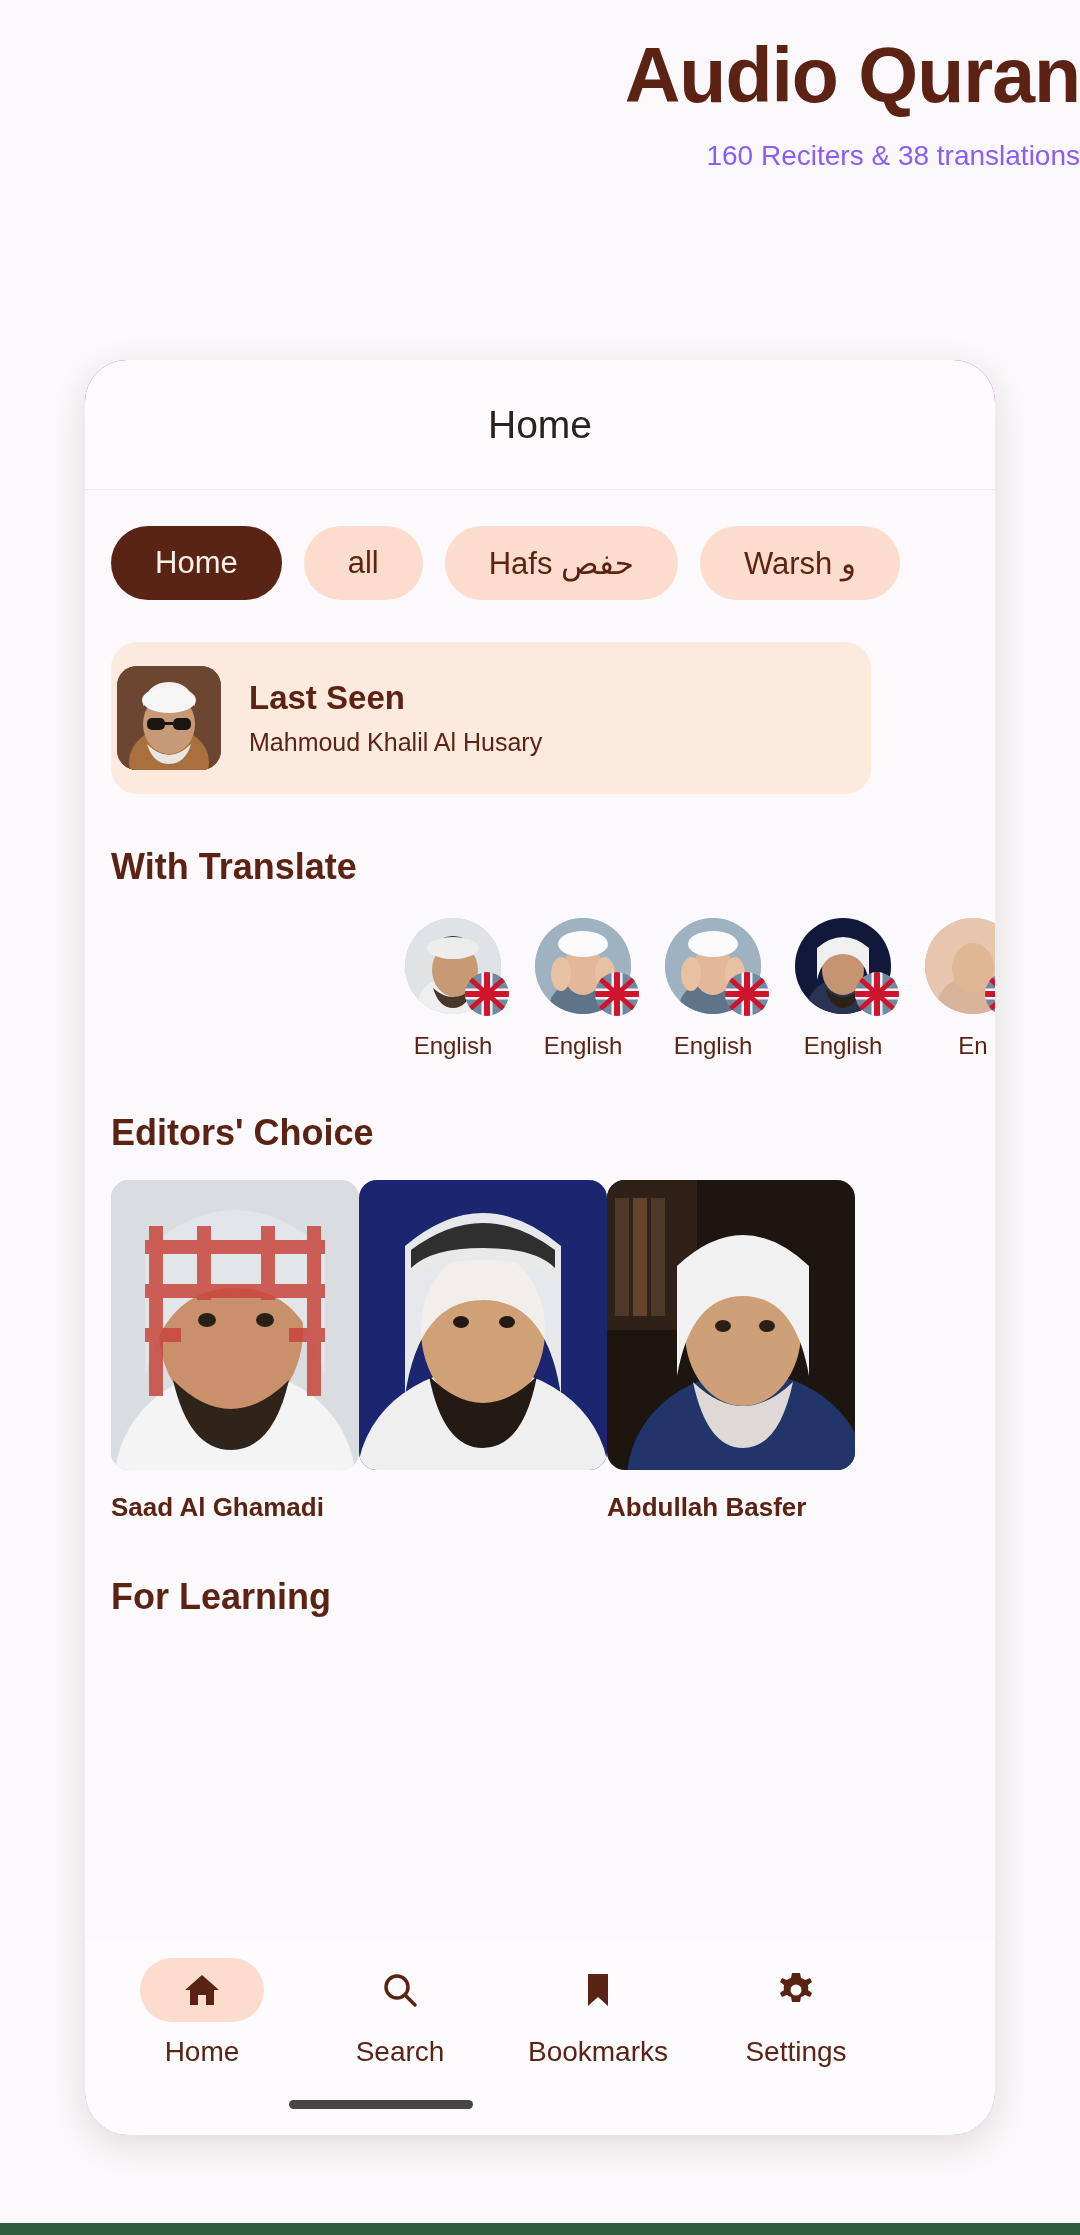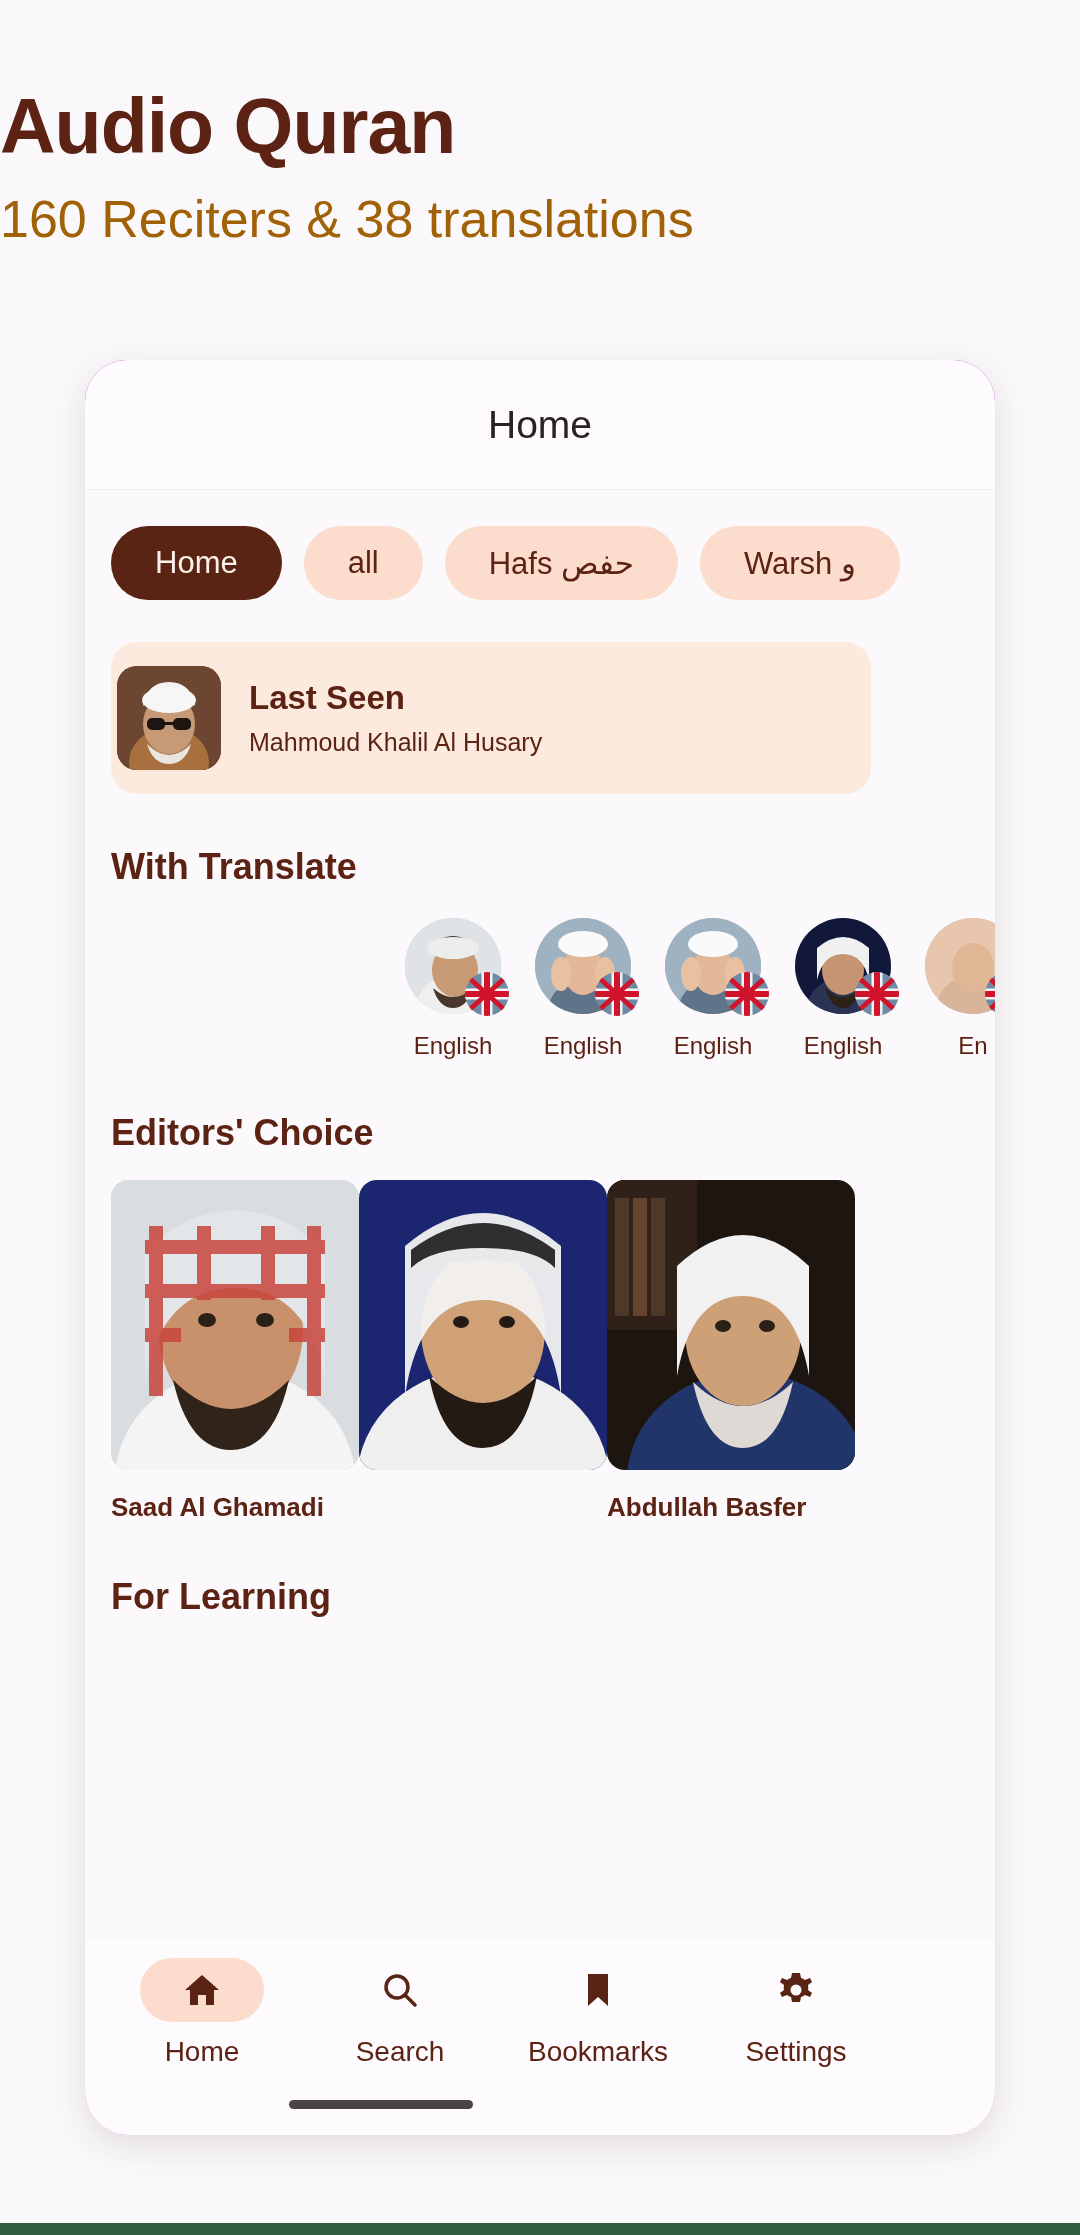--- a/index.html
+++ b/index.html
@@ -7,36 +7,36 @@
   body {
     font-family: "Liberation Sans", sans-serif;
     background: #faf8fa;
     overflow: hidden;
     position: relative;
   }
 
   
   .promo {
     position: absolute;
-    top: 0; left: 0; right: 12px;
-    padding-top: 88px;
-    text-align: left;
+    top: 0; left: 0; right: 0;
+    padding-top: 37px;
+    text-align: right;
   }
   .promo-title {
     font-size: 77px;
     font-weight: 800;
     letter-spacing: -1px;
     color: #5c2314;
     line-height: 1;
   }
   .promo-sub {
     margin-top: 28px;
-    font-size: 52px;
+    font-size: 28px;
     font-weight: 400;
-    color: #a16207;
+    color: #8b5cf6;
     line-height: 1;
   }
 
   
   .phone {
     position: absolute;
     left: 85px;
     top: 360px;
     width: 910px;
     height: 1775px;

